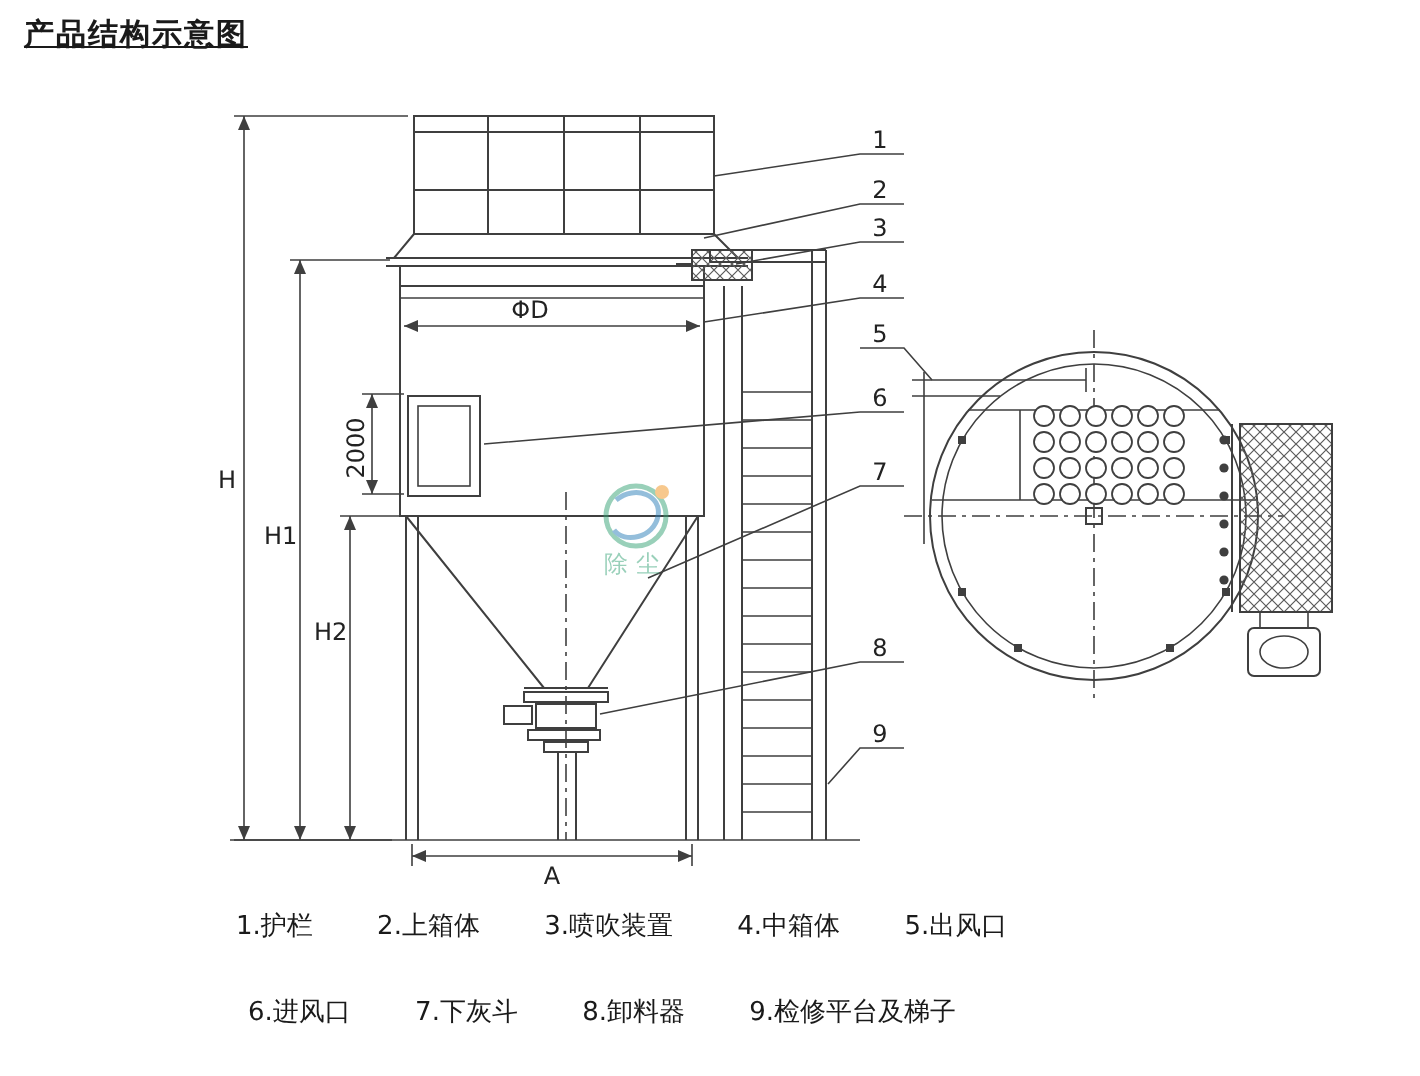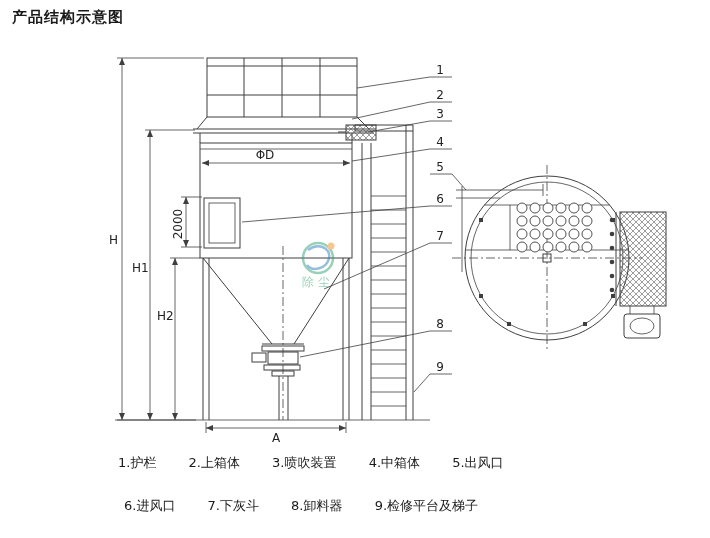--- a/index.html
+++ b/index.html
@@ -3,21 +3,21 @@
 <meta charset="utf-8">
 <style>
   html,body{margin:0;padding:0;}
   body{
     width:710px;height:538px;position:relative;overflow:hidden;
     background:#ffffff;color:#1a1a1a;
     font-family:"DejaVu Sans","Liberation Sans",sans-serif;
   }
   .title{
     position:absolute;top:8px;left:12px;margin:0;
-    font-size:15px;font-weight:bold;letter-spacing:1px;
+    font-size:15px;font-weight:bold;letter-spacing:1px;text-decoration:underline;
   }
   svg.drawing{position:absolute;top:0;left:0;}
   .ln{stroke:#3f3f3f;stroke-width:1;fill:none;}
   .thin{stroke:#3f3f3f;stroke-width:.8;fill:none;}
   .cl{stroke:#3f3f3f;stroke-width:.8;stroke-dasharray:9 3 2 3;fill:none;}
   .dim{stroke:#3f3f3f;stroke-width:.8;fill:none;}
   .arr{fill:#3f3f3f;stroke:none;}
   .bolt{fill:#3f3f3f;stroke:none;}
   .bag{fill:#ffffff;stroke:#3f3f3f;stroke-width:.9;}
   text.dimlbl,text.co{font-size:12px;fill:#222;font-family:"DejaVu Sans","Liberation Sans",sans-serif;}

